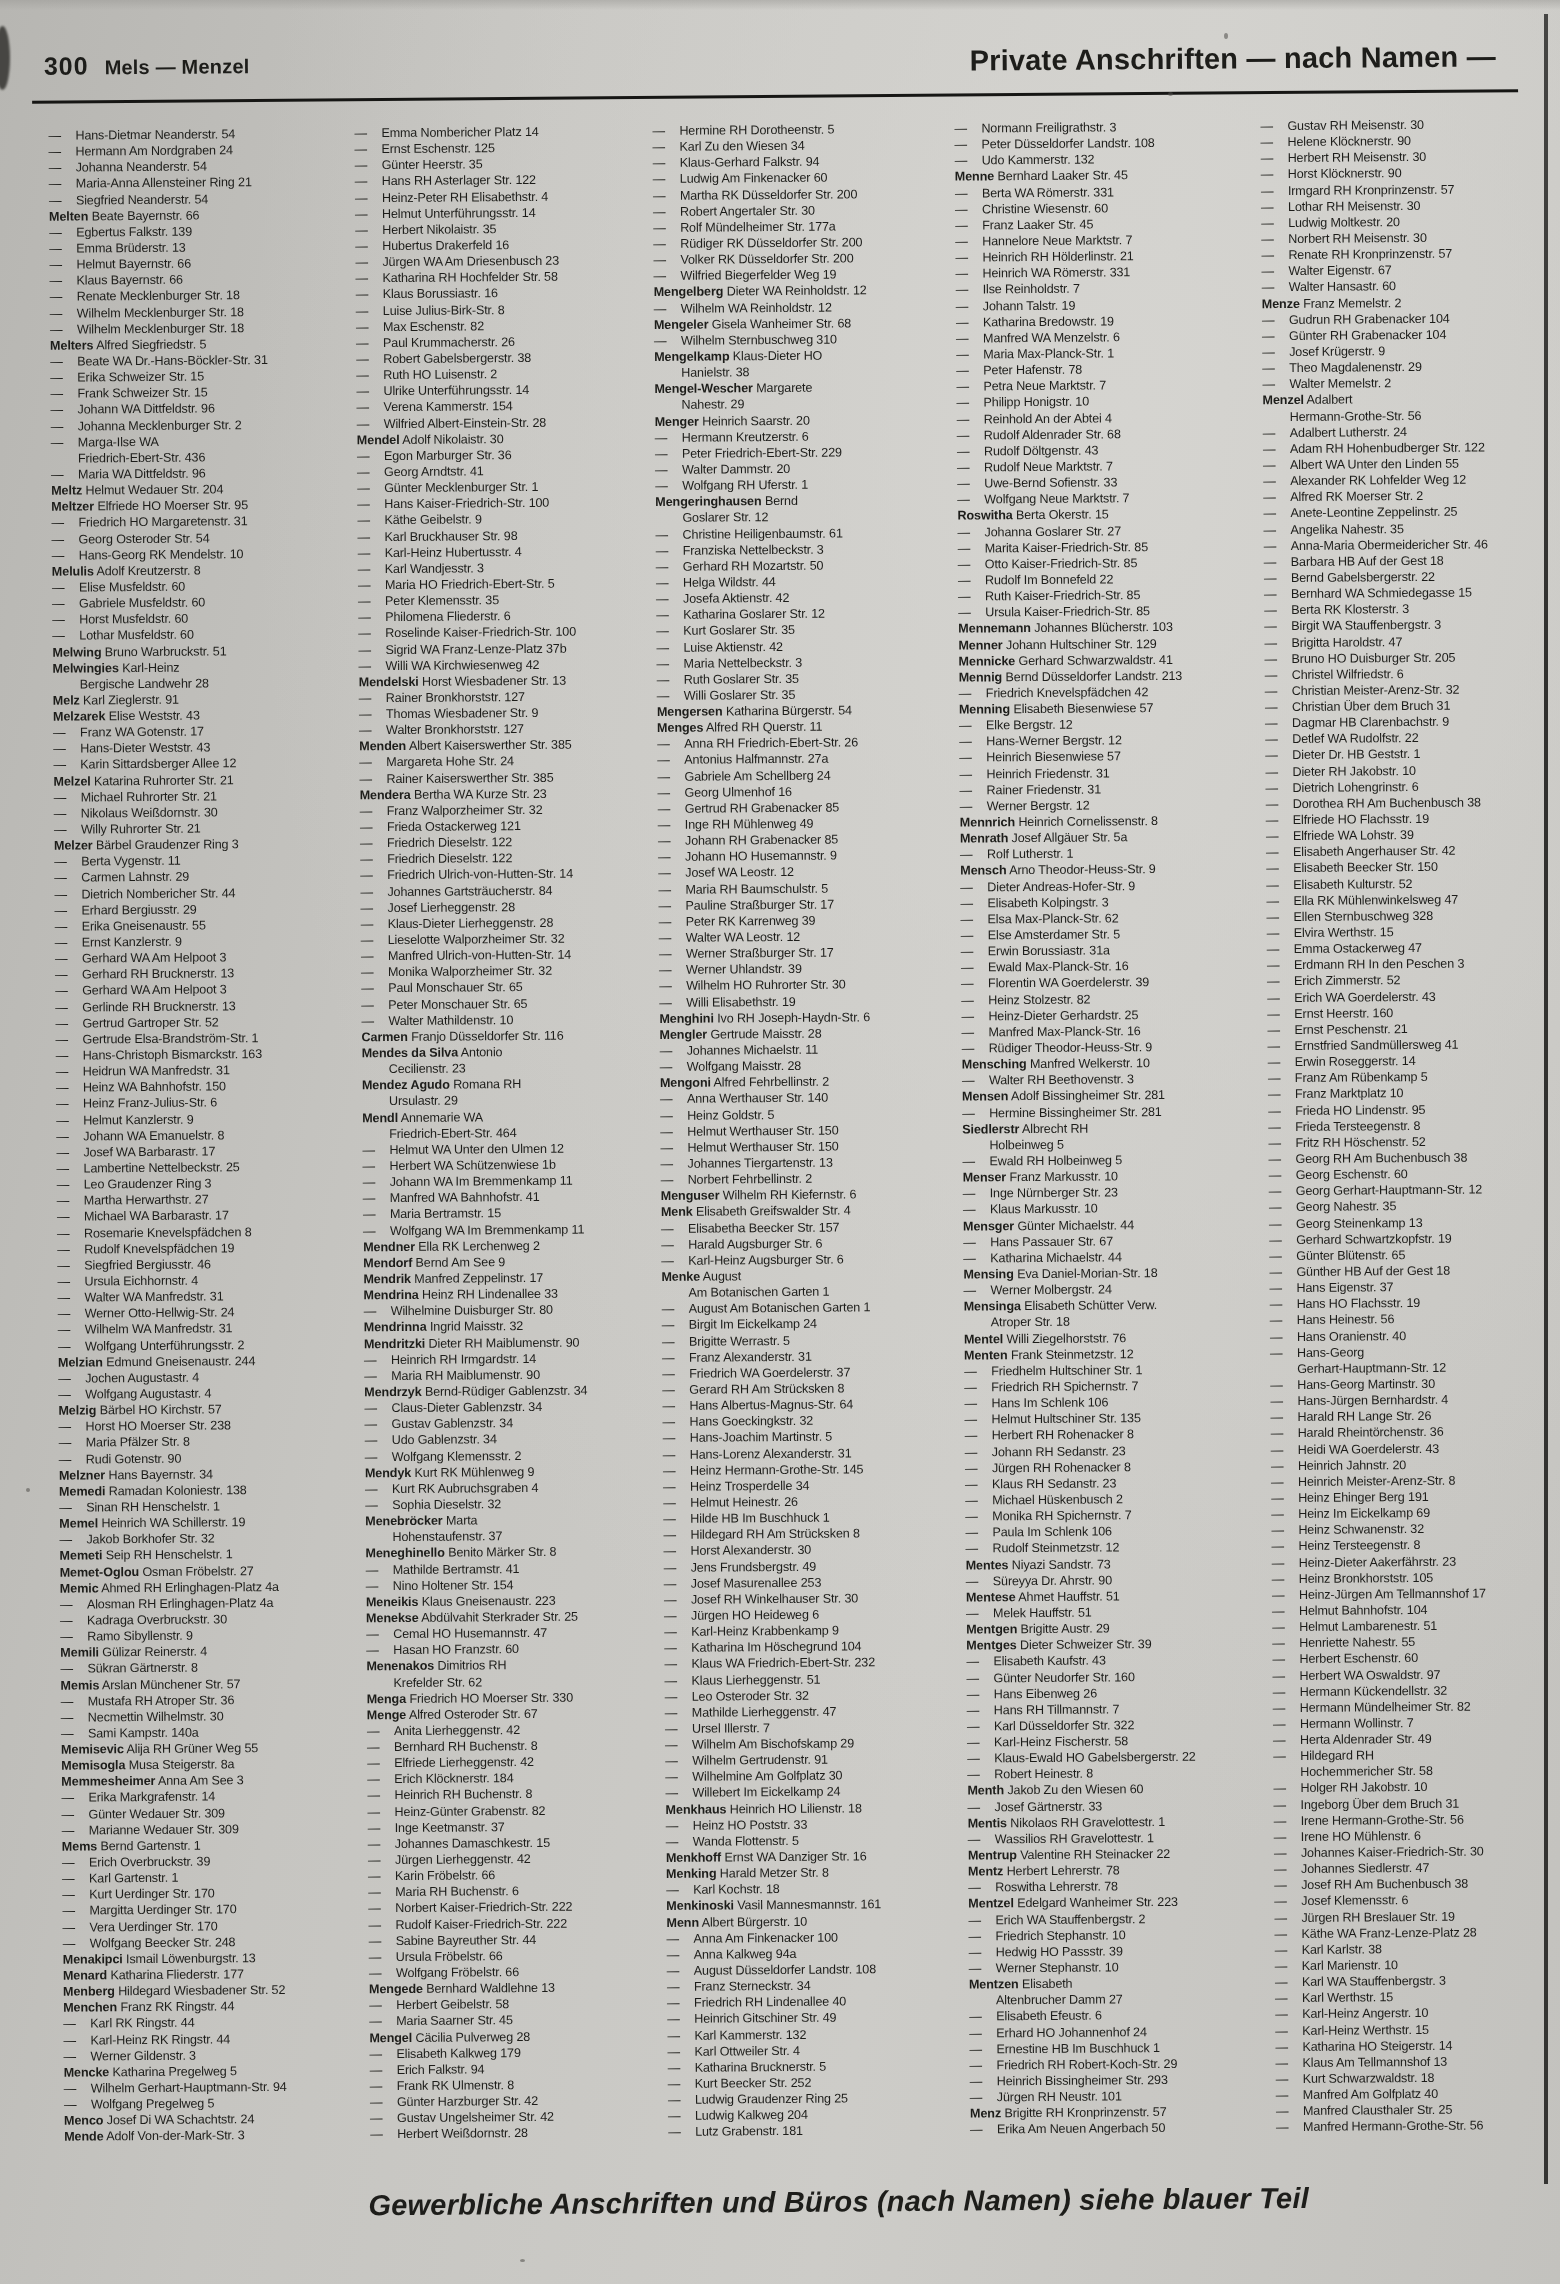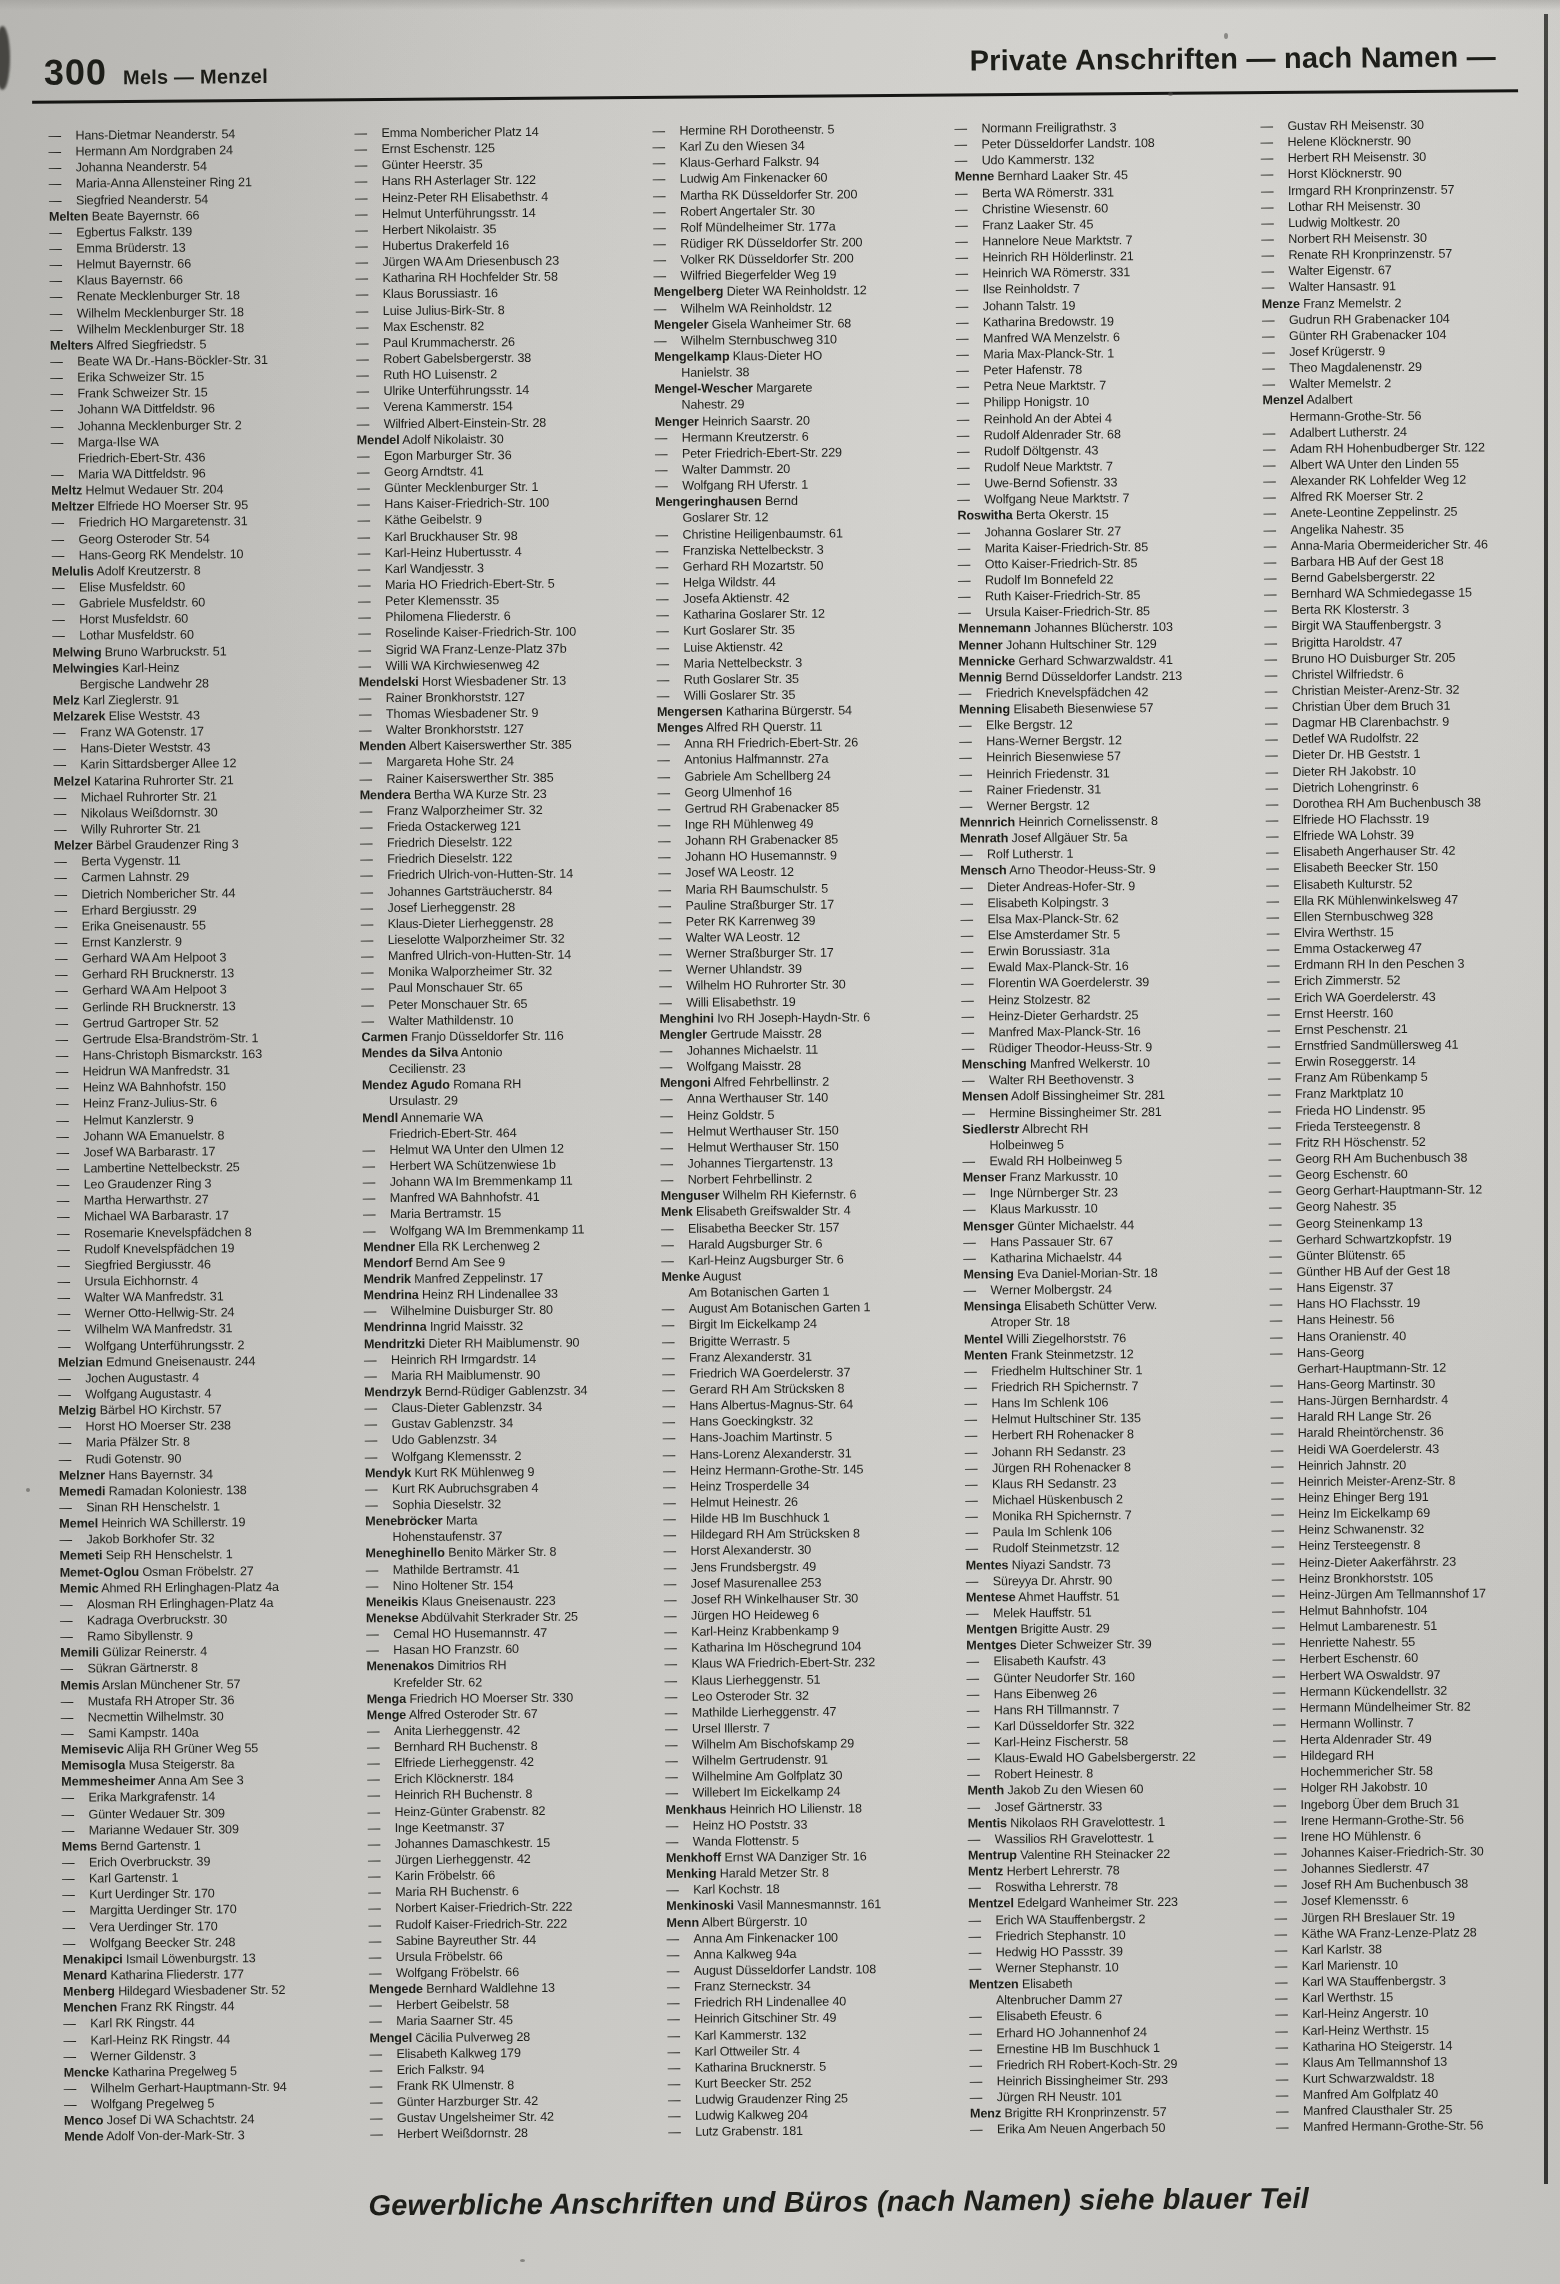--- a/index.html
+++ b/index.html
@@ -6,21 +6,21 @@
   body{
     width:1560px;height:2284px;position:relative;overflow:hidden;
     font-family:"Liberation Sans",sans-serif;
     background:
       radial-gradient(ellipse at 72% 18%, rgba(214,213,209,.9) 0%, rgba(214,213,209,0) 55%),
       linear-gradient(100deg,#b7b6b2 0%,#c6c5c1 30%,#cdccc8 62%,#c3c2be 100%);
     color:#1d1d1a;
   }
   #scan{position:absolute;left:0;top:0;width:1560px;height:2284px;transform:rotate(-0.45deg);transform-origin:780px 1100px;}
   .hdr-left{position:absolute;left:52px;top:46px;display:flex;align-items:baseline;white-space:nowrap;}
-  .page-num{font-size:36px;font-weight:700;letter-spacing:1px;}
+  .page-num{font-size:25px;font-weight:700;letter-spacing:1px;}
   .range{font-size:20px;font-weight:700;margin-left:16px;letter-spacing:.2px;}
   .hdr-right{position:absolute;right:56px;top:46px;font-size:29px;font-weight:700;white-space:nowrap;letter-spacing:.2px;}
   .rule{position:absolute;left:40px;top:95px;width:1486px;height:3px;background:#161614;}
   .col{position:absolute;top:122px;width:312px;padding-left:12px;box-sizing:border-box;
        font-size:12.6px;line-height:16.15px;letter-spacing:-0.15px;white-space:nowrap;}
   .c1{left:44px;} .c2{left:350px;} .c3{left:648px;} .c4{left:950px;} .c5{left:1256px;}
   .line{height:16.15px;}
   .dash-entry{display:flex;}
   .dash{width:27px;flex:0 0 27px;}
   .cont-entry{padding-left:27px;}
@@ -1734,21 +1734,21 @@
       <div class="line dash-entry">
         <span class="dash">—</span>
         <span>Renate RH Kronprinzenstr. 57</span>
       </div>
       <div class="line dash-entry">
         <span class="dash">—</span>
         <span>Walter Eigenstr. 67</span>
       </div>
       <div class="line dash-entry">
         <span class="dash">—</span>
-        <span>Walter Hansastr. 91</span>
+        <span>Walter Hansastr. 60</span>
       </div>
       <div class="line surname-entry"><b>Menze</b> Franz Memelstr. 2</div>
       <div class="line dash-entry">
         <span class="dash">—</span>
         <span>Gudrun RH Grabenacker 104</span>
       </div>
       <div class="line dash-entry">
         <span class="dash">—</span>
         <span>Günter RH Grabenacker 104</span>
       </div>

